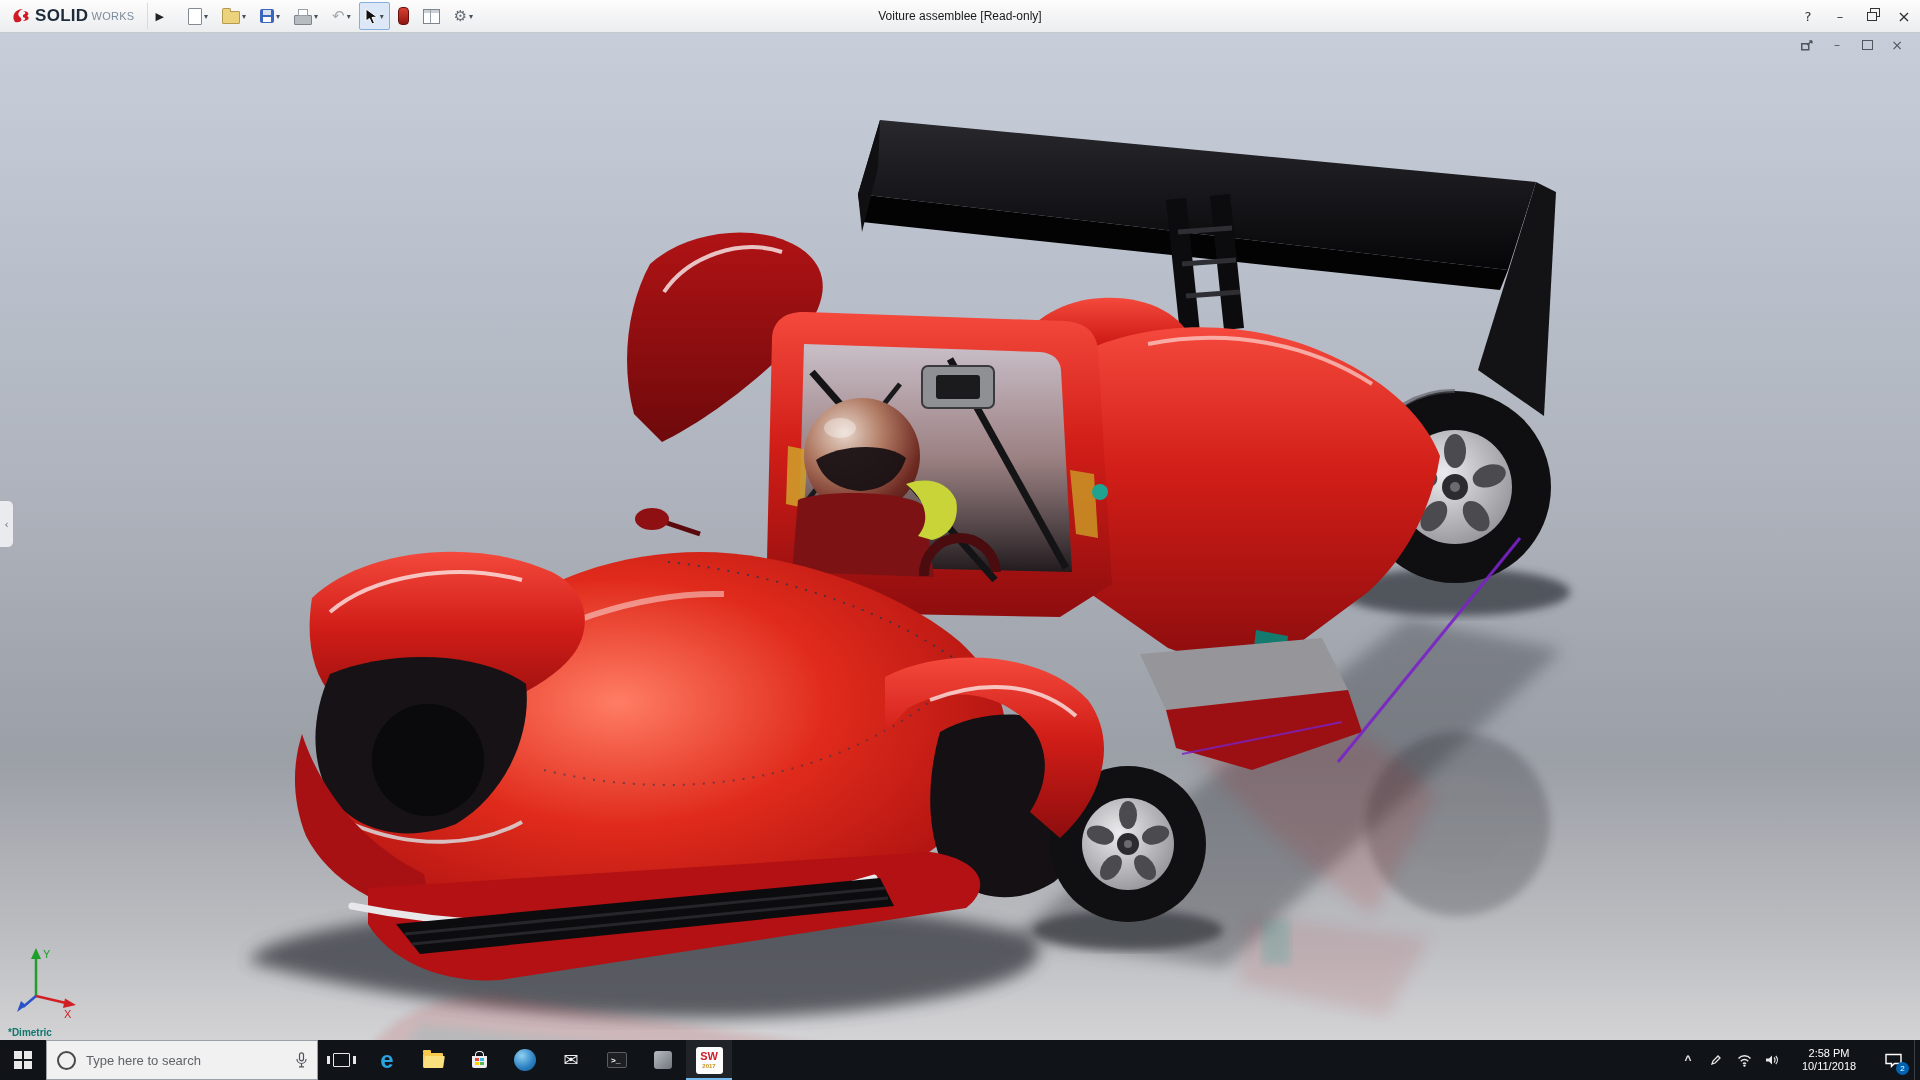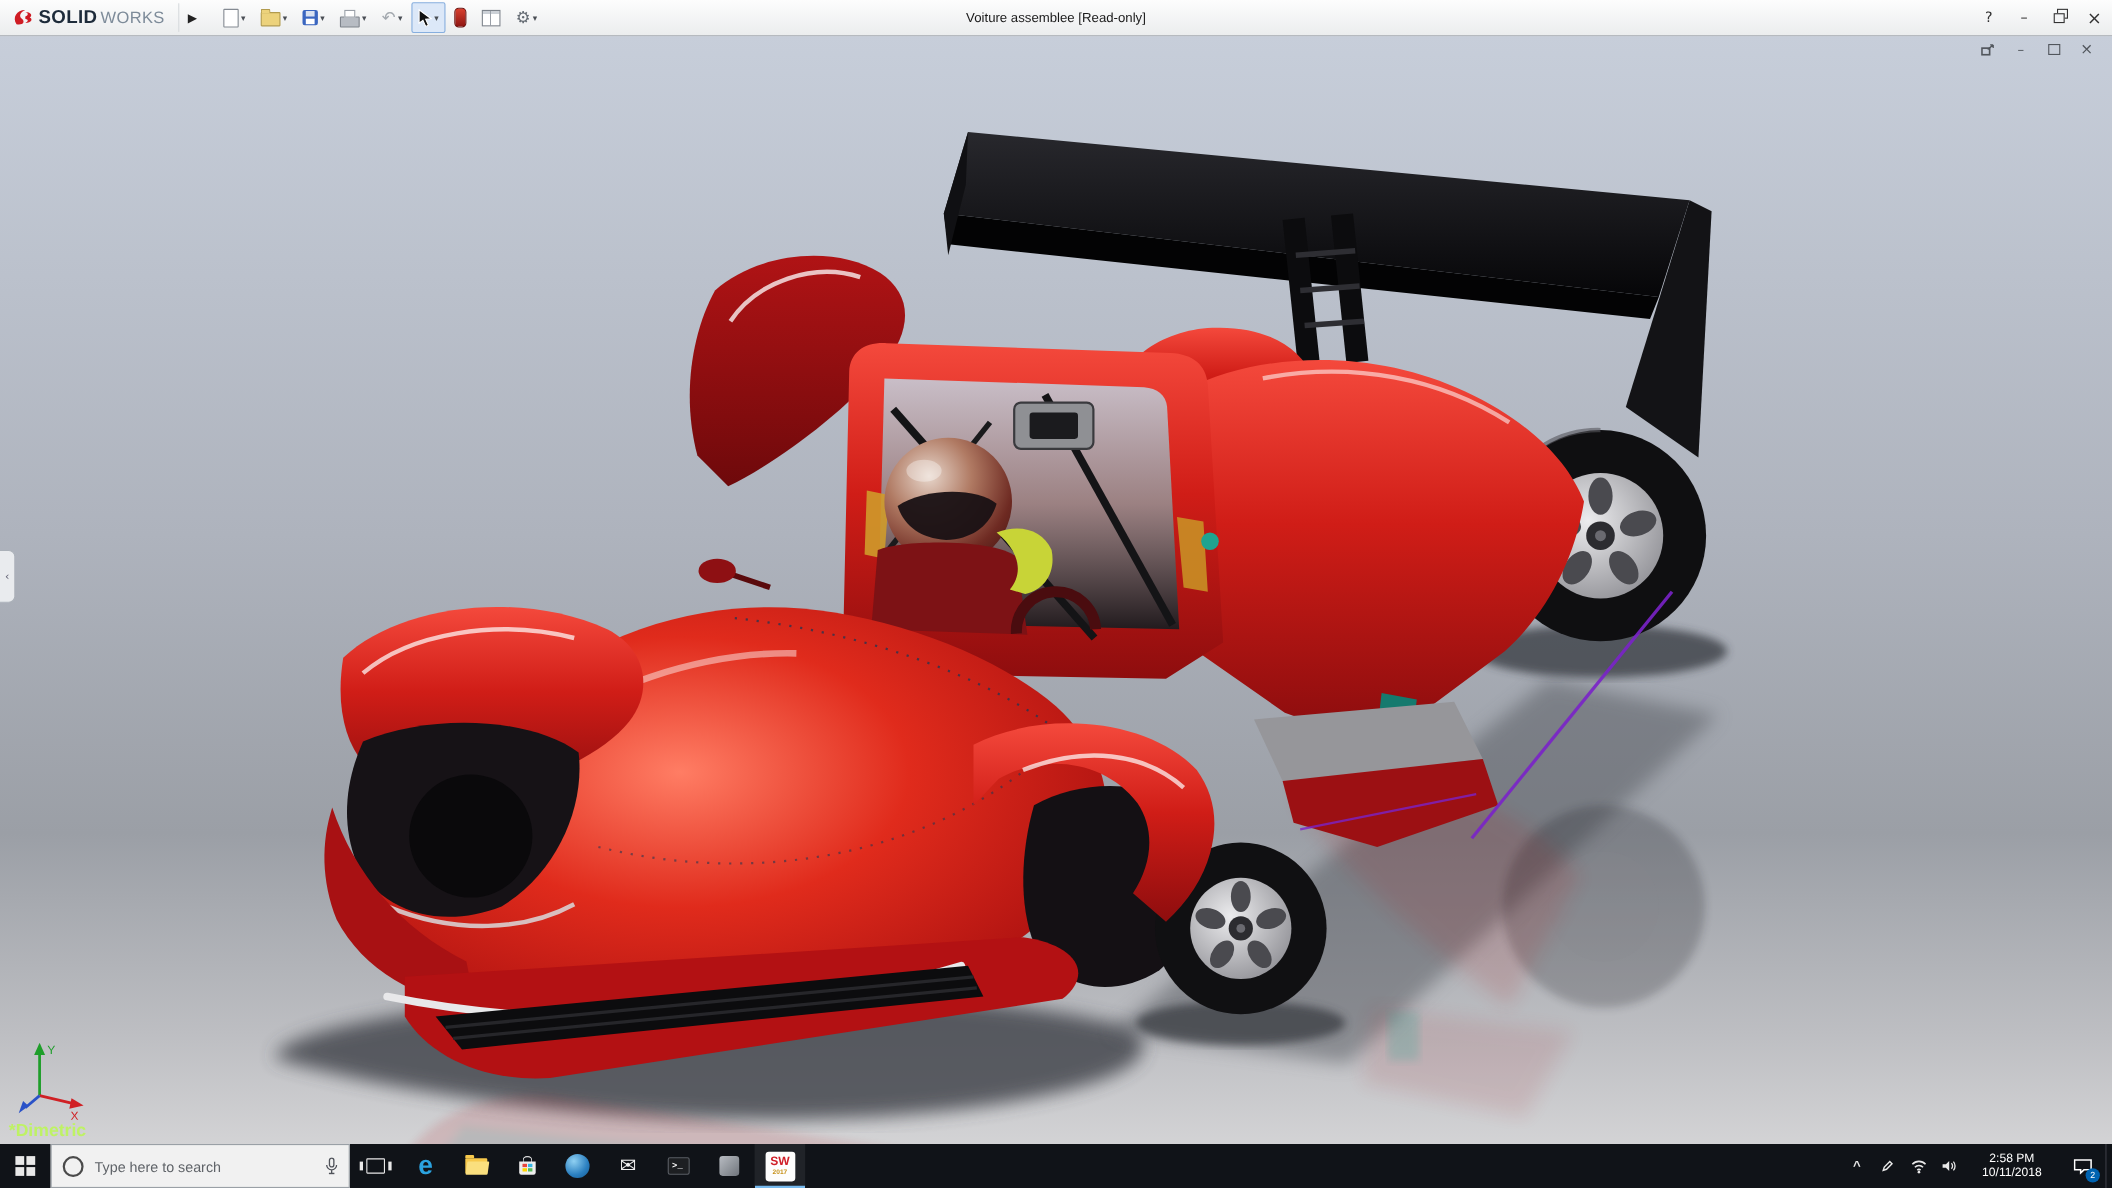--- a/index.html
+++ b/index.html
@@ -3,21 +3,21 @@
 <meta charset="utf-8">
 <style>
   html,body{margin:0;padding:0;}
   body{width:1920px;height:1080px;overflow:hidden;font-family:"Liberation Sans","DejaVu Sans",sans-serif;background:#000;}
   .screen{position:relative;width:1920px;height:1080px;overflow:hidden;}
 
   
   .titlebar{position:absolute;top:0;left:0;right:0;height:32px;background:linear-gradient(#fdfdfd,#ebedee);border-bottom:1px solid #c6cacf;display:flex;align-items:center;z-index:10;}
   .logo{display:flex;align-items:center;gap:3px;padding:0 8px 0 10px;}
   .brand-bold{font-size:17px;font-weight:bold;color:#1d2b3a;letter-spacing:.3px;}
-  .brand-light{font-size:15px;color:#7d8b99;letter-spacing:.3px;}
+  .brand-light{font-size:11px;color:#7d8b99;letter-spacing:.3px;}
   .menu-expand{font-size:11px;color:#222;padding:2px 8px;cursor:default;border-left:1px solid #d8dbde;margin-left:4px;height:22px;display:flex;align-items:center;}
   .tbar{display:flex;align-items:center;gap:2px;margin-left:10px;}
   .tbar-btn{height:26px;display:flex;align-items:center;justify-content:center;gap:2px;padding:0 5px;border:1px solid transparent;border-radius:2px;}
   .tbar-btn.active{background:#dce8f8;border-color:#86aede;}
   .caret{font-size:8px;color:#4a4f55;font-family:"DejaVu Sans",sans-serif;}
   .glyph{font-family:"DejaVu Sans",sans-serif;}
   .icon-page{width:12px;height:15px;background:#fff;border:1px solid #848a92;border-radius:1px;}
   .icon-folder{width:16px;height:11px;background:#ecd27c;border:1px solid #b29b4e;border-radius:1px;position:relative;margin-top:3px;}
   .icon-folder::before{content:"";position:absolute;top:-4px;left:-1px;width:7px;height:3px;background:#ecd27c;border:1px solid #b29b4e;border-bottom:none;border-radius:2px 2px 0 0;}
   .icon-floppy{width:14px;height:14px;background:#3a66c0;border-radius:2px;position:relative;}
@@ -36,21 +36,21 @@
   .wc-btn{width:32px;height:32px;display:flex;align-items:center;justify-content:center;color:#333;font-size:13px;}
   .wc-max{position:relative;width:8px;height:7px;border:1.5px solid #333;background:#f3f4f5;}
   .wc-max::before{content:"";position:absolute;top:-5px;left:2px;width:8px;height:7px;border:1.5px solid #333;z-index:-1;}
 
   
   .viewport{position:absolute;top:32px;left:0;right:0;bottom:40px;overflow:hidden;}
   .scene{position:absolute;inset:0;width:100%;height:100%;display:block;}
   .doc-controls{position:absolute;top:5px;right:14px;display:flex;gap:12px;align-items:center;}
   .dc{width:18px;height:16px;display:flex;align-items:center;justify-content:center;color:#51565c;font-size:12px;}
   .dc-box{width:9px;height:8px;border:1.5px solid #51565c;}
-  .view-label{position:absolute;left:8px;bottom:2px;font-size:16px;font-weight:bold;color:#bef264;}
+  .view-label{position:absolute;left:8px;bottom:2px;font-size:10px;font-weight:bold;color:#0f766e;}
   .triad{position:absolute;left:10px;bottom:22px;}
   .collapse-tab{position:absolute;left:0;top:468px;width:13px;height:46px;background:#e9ebee;border:1px solid #aab0b8;border-left:none;border-radius:0 6px 6px 0;display:flex;align-items:center;justify-content:center;color:#667;font-size:10px;}
 
   
   .taskbar{position:absolute;left:0;right:0;bottom:0;height:40px;background:#101318;display:flex;align-items:stretch;z-index:10;}
   .tb-item{width:46px;display:flex;align-items:center;justify-content:center;position:relative;}
   .tb-item.active{box-shadow:inset 0 -2px 0 #76b9ed;background:rgba(255,255,255,.07);}
   .win-logo{display:grid;grid-template-columns:8px 8px;gap:1.5px;}
   .win-logo i{width:8px;height:8px;background:#e8e8e8;display:block;}
   .search-box{width:272px;background:#f1f1f1;display:flex;align-items:center;gap:8px;padding:0 10px;border:1px solid #9aa0a6;box-sizing:border-box;}

